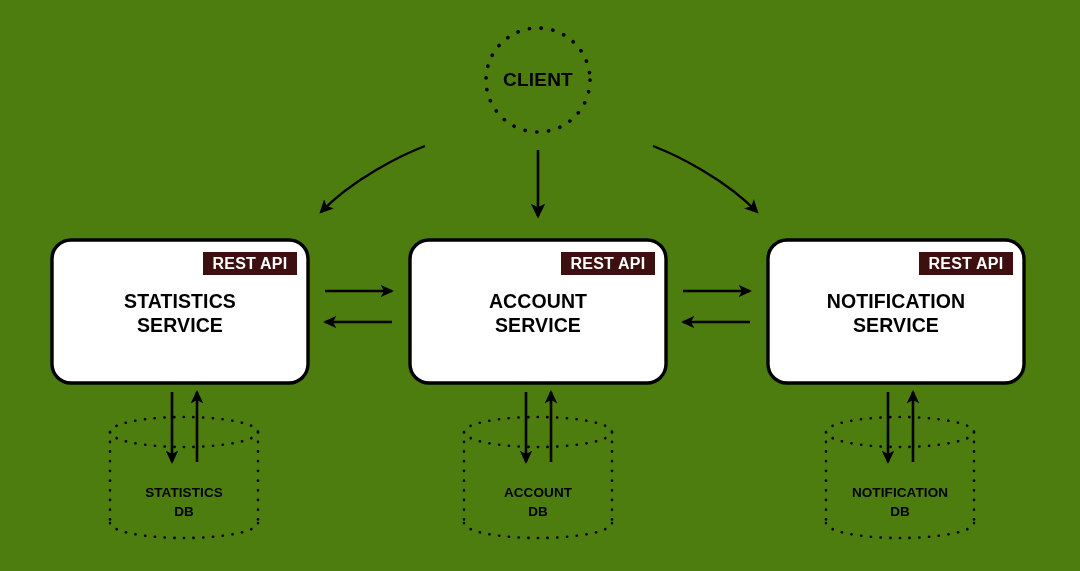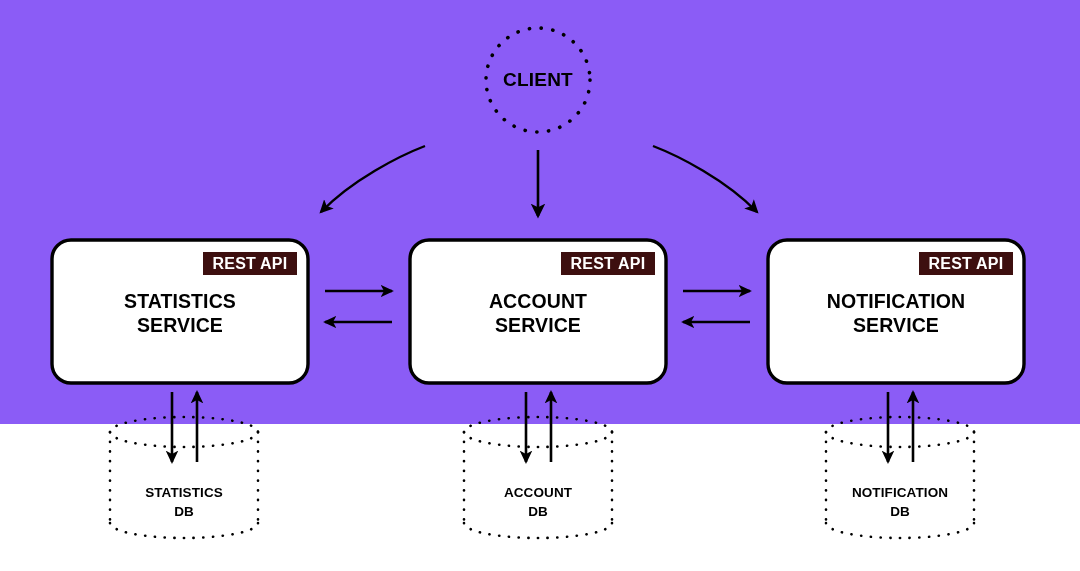--- a/index.html
+++ b/index.html
@@ -10,22 +10,22 @@
   }
   body {
     width: 1080px;
     height: 571px;
     font-family: "Liberation Sans", sans-serif;
     overflow: hidden;
   }
   #diagram-root {
     position: relative;
     width: 1080px;
-    height: 424px;
-    background: #8b5cf6;
+    height: 571px;
+    background: #4d7c0f;
   }
   svg.diagram {
     display: block;
     width: 1080px;
     height: 571px;
   }
   .node-label {
     font-family: "Liberation Sans", sans-serif;
     font-weight: bold;
     fill: #000000;

